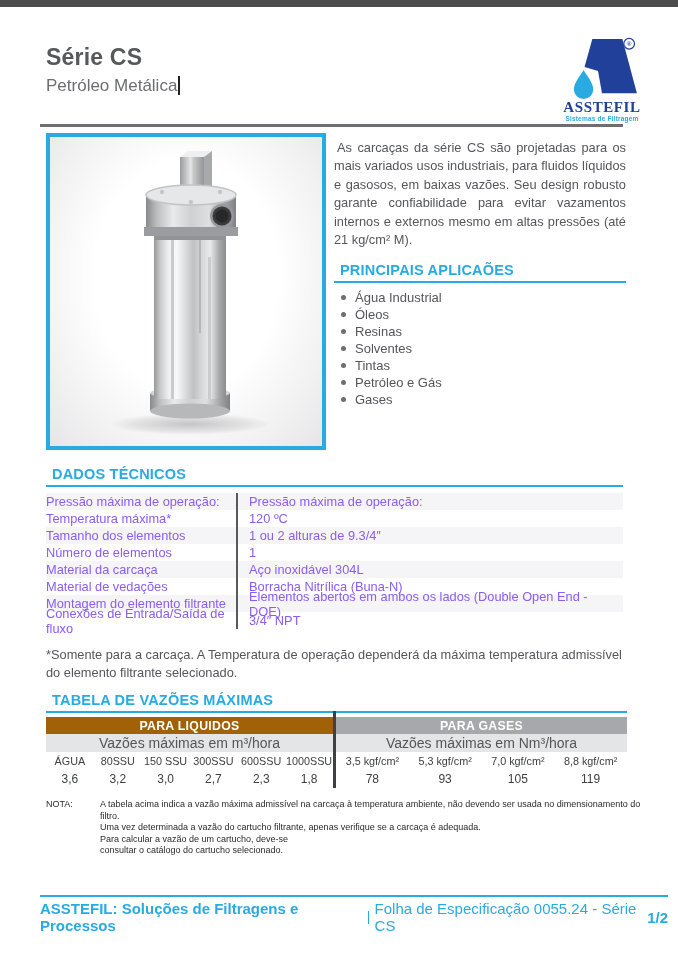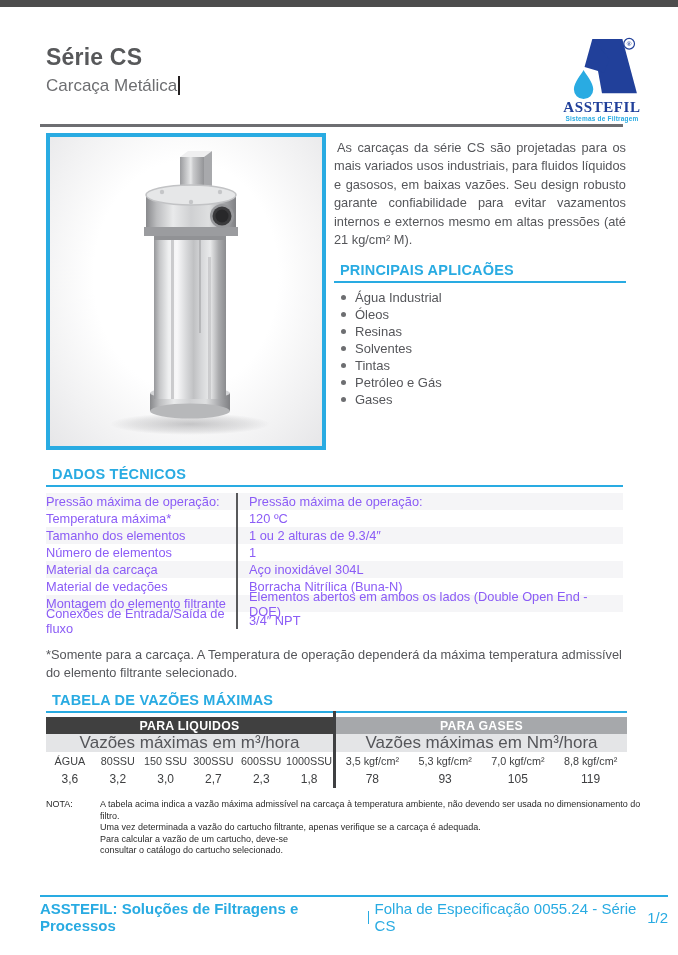--- a/index.html
+++ b/index.html
@@ -40,48 +40,48 @@
   .tech-value { border-left:2px solid #58595b; padding-left:11px; flex:1; display:flex; align-items:center; }
 
   .footnote { position:absolute; left:46px; top:646px; width:588px; font-size:12.8px; line-height:18px; color:#55565a; }
 
   .vaz { position:absolute; left:46px; top:692px; width:581px; }
   .vz { display:flex; position:relative; margin-top:4px; }
   .vz-sep { position:absolute; left:287px; top:-6px; bottom:0; width:3px; background:#3f4042; }
   .vz-left { width:287px; margin-right:3px; }
   .vz-right { flex:1; }
   .vz-band { height:17px; display:flex; align-items:center; justify-content:center; color:#fff; font-weight:bold; font-size:12.3px; letter-spacing:.3px; }
-  .vz-left .vz-band { background:#404040; }
+  .vz-left .vz-band { background:#a16207; }
   .vz-right .vz-band { background:#a6a8ab; }
-  .vz-unit { height:18px; background:#e4e5e7; display:flex; align-items:center; justify-content:center; font-size:17px; color:#55565a; }
+  .vz-unit { height:18px; background:#e4e5e7; display:flex; align-items:center; justify-content:center; font-size:14px; color:#55565a; }
   .vz-cols, .vz-vals { display:flex; height:18px; align-items:center; }
   .vz-cols span, .vz-vals span { flex:1; text-align:center; }
   .vz-cols { font-size:10.8px; color:#3f4042; }
   .vz-vals { font-size:12px; color:#3f4042; }
 
   .nota { position:absolute; left:46px; top:799px; width:602px; display:flex; font-size:9px; line-height:11.5px; color:#2b2b2b; }
   .nota-label { width:54px; flex:none; }
   .nota-lines { flex:1; }
 
   .footer { position:absolute; left:40px; top:895px; width:628px; border-top:2px solid #29abe2; padding-top:3px;
     display:flex; align-items:center; color:#29abe2; font-size:15px; }
   .footer-brand { font-weight:bold; padding-right:6px; }
   .footer-sep { width:1px; height:13px; background:#29abe2; flex:none; }
   .footer-doc { padding-left:6px; }
-  .footer-page { margin-left:auto; font-weight:normal; }
+  .footer-page { margin-left:auto; font-weight:bold; }
 </style>
 </head>
 <body>
 
 <div class="page">
 
   <div class="topbar"></div>
 
   <div class="header-title">Série CS</div>
-  <div class="header-sub"><span>Carcaça Metálica</span><span class="caret"></span></div>
+  <div class="header-sub"><span>Petróleo Metálica</span><span class="caret"></span></div>
 
   <div class="logo">
     <svg width="80" height="64" viewBox="0 0 80 66">
       <path d="M30,3 L61,3 L76,59 L40,59 Z" fill="#21409a"></path>
       <path d="M30,3 L48,24 L42,38 L22,32 Z" fill="#21409a"></path>
       <path d="M21,35 C19,39 11,48 11,55 a10,10 0 0 0 20,0 C31,48 23,39 21,35 Z" fill="#29abe2"></path>
       <circle cx="68" cy="8" r="5.5" fill="#ffffff" stroke="#21409a" stroke-width="1.2"></circle>
       <text x="68" y="10.8" text-anchor="middle" font-size="7" font-weight="bold" fill="#21409a" font-family="Liberation Serif, serif">®</text>
     </svg>
     <div class="logo-name">ASSTEFIL</div>

